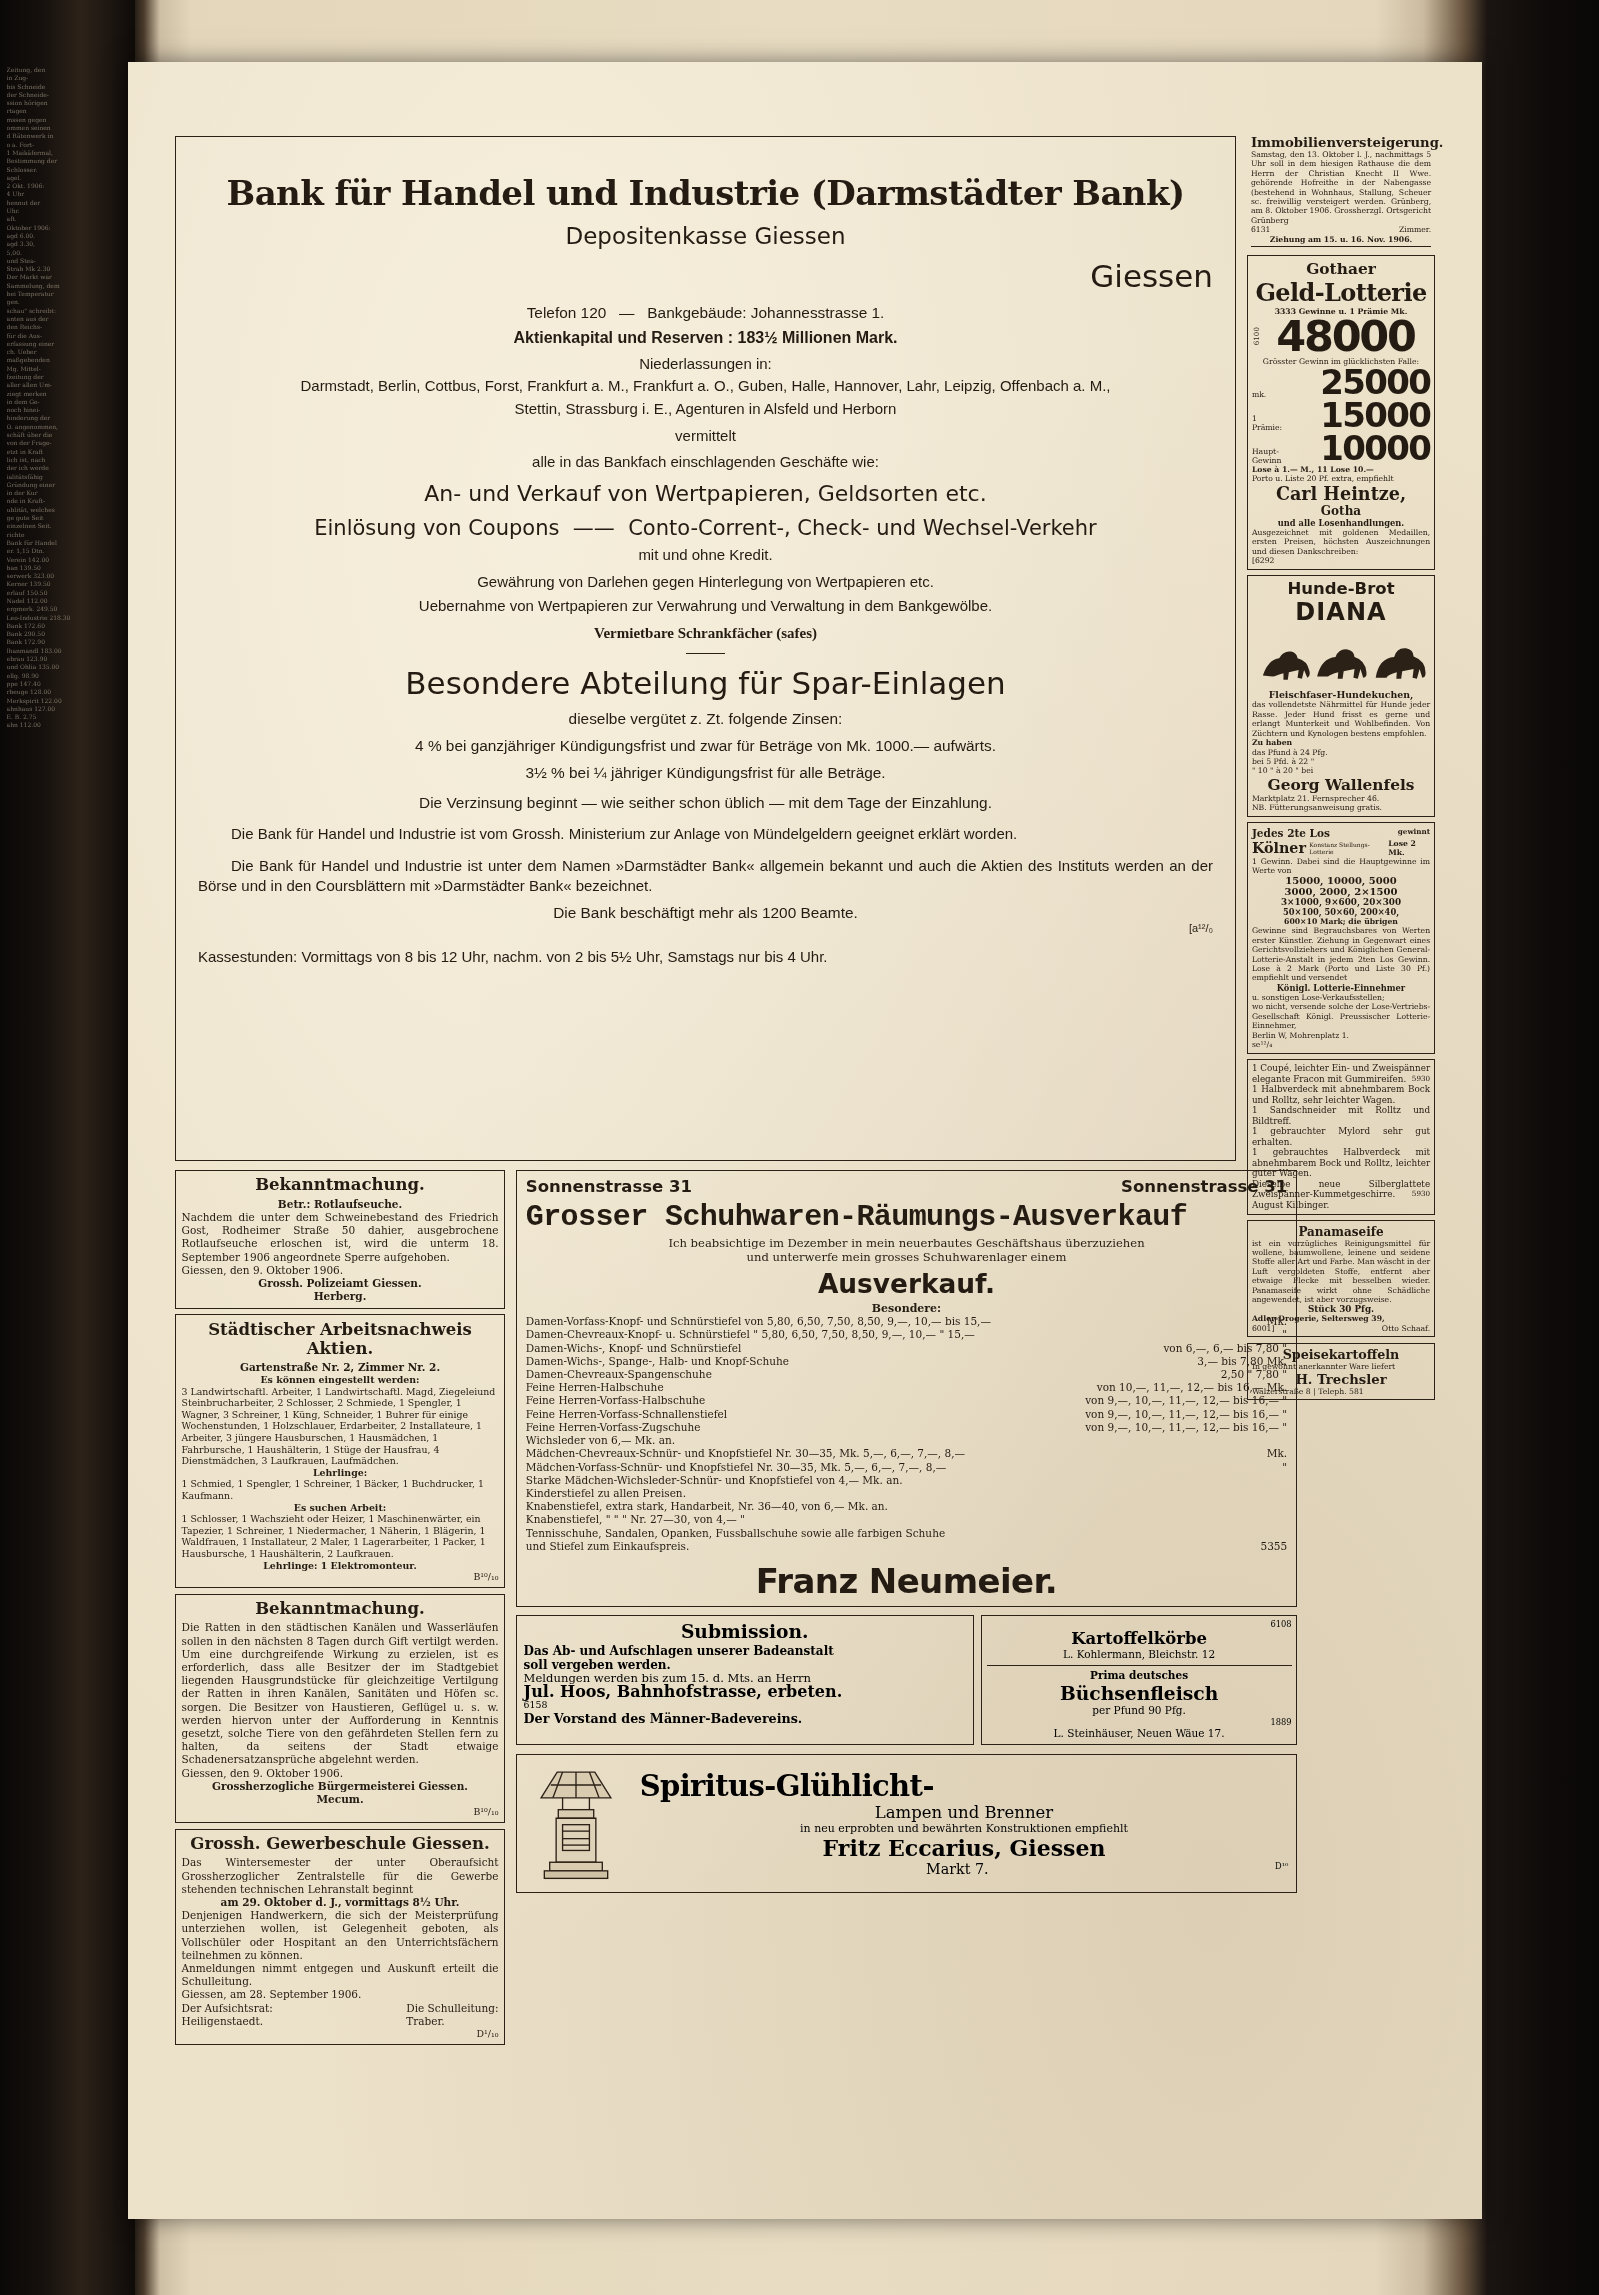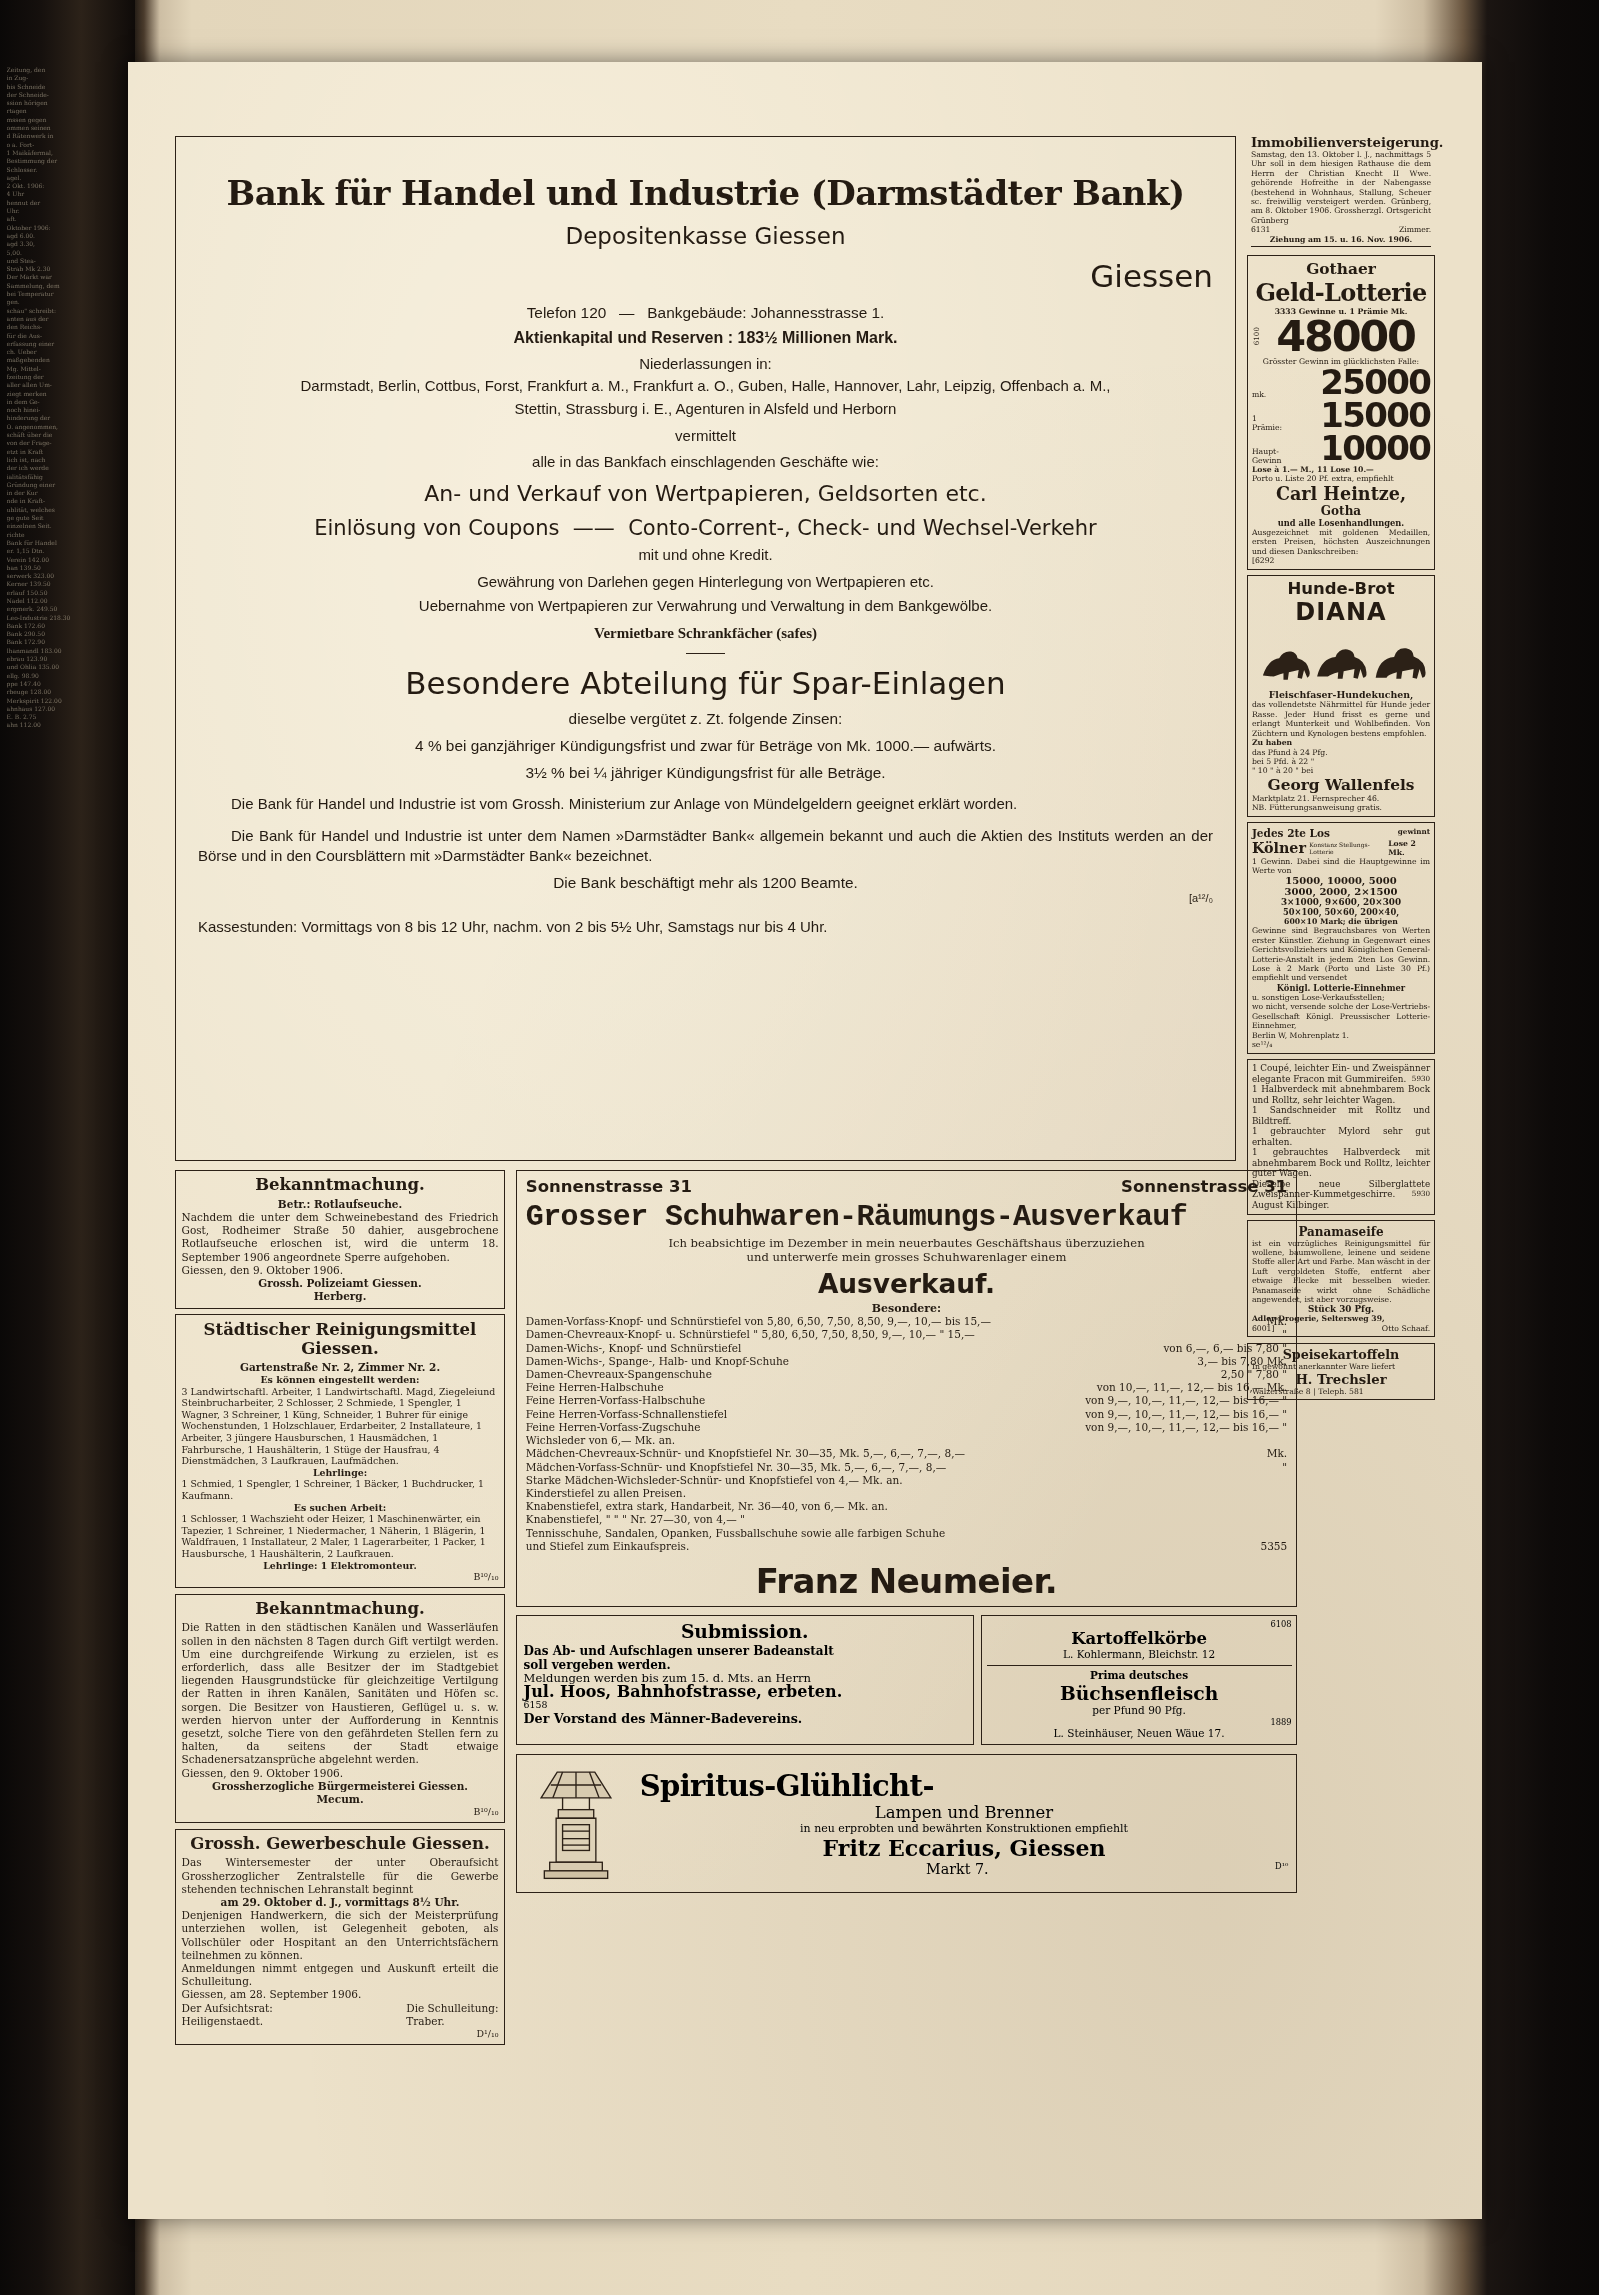--- a/index.html
+++ b/index.html
@@ -215,20 +215,21 @@
         </div>
         <div class="bank-mid">mit und ohne Kredit.</div>
         <div class="bank-mid" style="margin-top:10px">Gewährung von Darlehen gegen Hinterlegung von Wertpapieren etc.</div>
         <div class="bank-mid" style="margin-top:7.7px">Uebernahme von Wertpapieren zur Verwahrung und Verwaltung in dem Bankgewölbe.</div>
         <div class="bank-safe">Vermietbare Schrankfächer (safes)</div>
         <div class="hr-short"></div>
         <div class="bank-spar">Besondere Abteilung für Spar-Einlagen</div>
         <div class="bank-note">dieselbe vergütet z. Zt. folgende Zinsen:</div>
         <div class="bank-note">4 % bei ganzjähriger Kündigungsfrist und zwar für Beträge von Mk. 1000.— aufwärts.</div>
         <div class="bank-note">3½ % bei ¼ jähriger Kündigungsfrist für alle Beträge.</div>
+        <div class="bank-note" style="margin-top:12px">Die Verzinsung beginnt — wie seither schon üblich — mit dem Tage der Einzahlung.</div>
         <div class="bank-para" style="text-indent:33px">Die Bank für Handel und Industrie ist vom Grossh. Ministerium zur Anlage von Mündelgeldern geeignet erklärt worden.</div>
         <div class="bank-para" style="text-indent:33px">Die Bank für Handel und Industrie ist unter dem Namen »Darmstädter Bank« allgemein bekannt und auch die Aktien des Instituts werden an der Börse und in den Coursblättern mit »Darmstädter Bank« bezeichnet.</div>
         <div class="bank-note" style="margin-top:7.7px">Die Bank beschäftigt mehr als 1200 Beamte.</div>
         <div class="r" style="font-size:11px;font-family:'Liberation Sans',sans-serif">[a¹²/₀</div>
         <div class="bank-kasse">Kassestunden: Vormittags von 8 bis 12 Uhr, nachm. von 2 bis 5½ Uhr, Samstags nur bis 4 Uhr.</div>
       </div>
     </div>
 
     <div id="rightcol">
 
@@ -352,21 +353,21 @@
     <div id="lowerleft">
         <div class="nbox">
           <div class="ntitle">Bekanntmachung.</div>
           <div class="nbody nc b">Betr.: Rotlaufseuche.</div>
           <div class="nbody">Nachdem die unter dem Schweinebestand des Friedrich Gost, Rodheimer Straße 50 dahier, ausgebrochene Rotlaufseuche erloschen ist, wird die unterm 18. September 1906 angeordnete Sperre aufgehoben.</div>
           <div class="nbody">Giessen, den 9. Oktober 1906.</div>
           <div class="nbody nc b">Grossh. Polizeiamt Giessen.</div>
           <div class="nbody nc b">Herberg.</div>
         </div>
         <div class="nbox">
-          <div class="ntitle">Städtischer Reinigungsmittel Giessen.</div>
+          <div class="ntitle">Städtischer Arbeitsnachweis Aktien.</div>
           <div class="nbody nc b">Gartenstraße Nr. 2, Zimmer Nr. 2.</div>
           <div class="nsmall nc b">Es können eingestellt werden:</div>
           <div class="nsmall">3 Landwirtschaftl. Arbeiter, 1 Landwirtschaftl. Magd, Ziegeleiund Steinbrucharbeiter, 2 Schlosser, 2 Schmiede, 1 Spengler, 1 Wagner, 3 Schreiner, 1 Küng, Schneider, 1 Buhrer für einige Wochenstunden, 1 Holzschlauer, Erdarbeiter, 2 Installateure, 1 Arbeiter, 3 jüngere Hausburschen, 1 Hausmädchen, 1 Fahrbursche, 1 Haushälterin, 1 Stüge der Hausfrau, 4 Dienstmädchen, 3 Laufkrauen, Laufmädchen.</div>
           <div class="nsmall nc b">Lehrlinge:</div>
           <div class="nsmall">1 Schmied, 1 Spengler, 1 Schreiner, 1 Bäcker, 1 Buchdrucker, 1 Kaufmann.</div>
           <div class="nsmall nc b">Es suchen Arbeit:</div>
           <div class="nsmall">1 Schlosser, 1 Wachszieht oder Heizer, 1 Maschinenwärter, ein Tapezier, 1 Schreiner, 1 Niedermacher, 1 Näherin, 1 Blägerin, 1 Waldfrauen, 1 Installateur, 2 Maler, 1 Lagerarbeiter, 1 Packer, 1 Hausbursche, 1 Haushälterin, 2 Laufkrauen.</div>
           <div class="nsmall nc b">Lehrlinge: 1 Elektromonteur.</div>
           <div class="nsmall r">B¹⁰/₁₀</div>
         </div>

